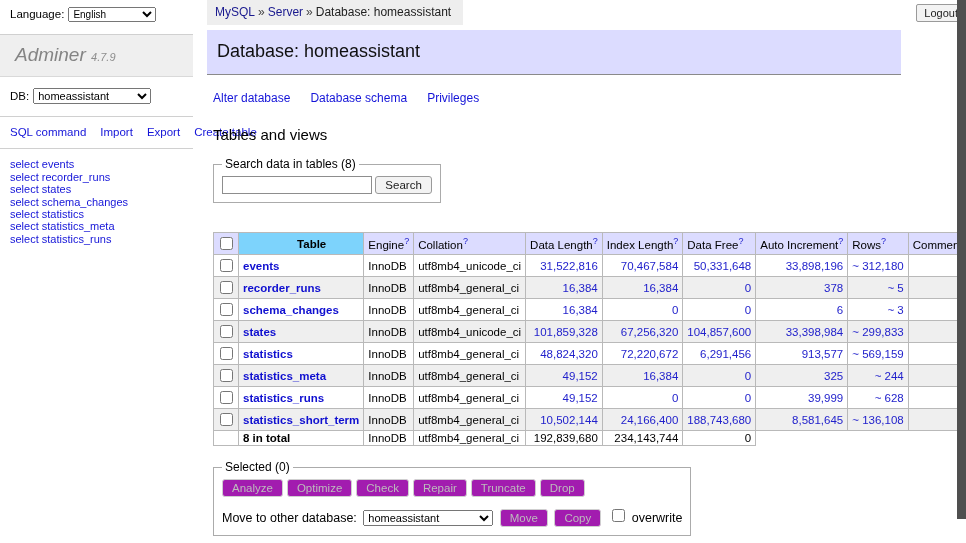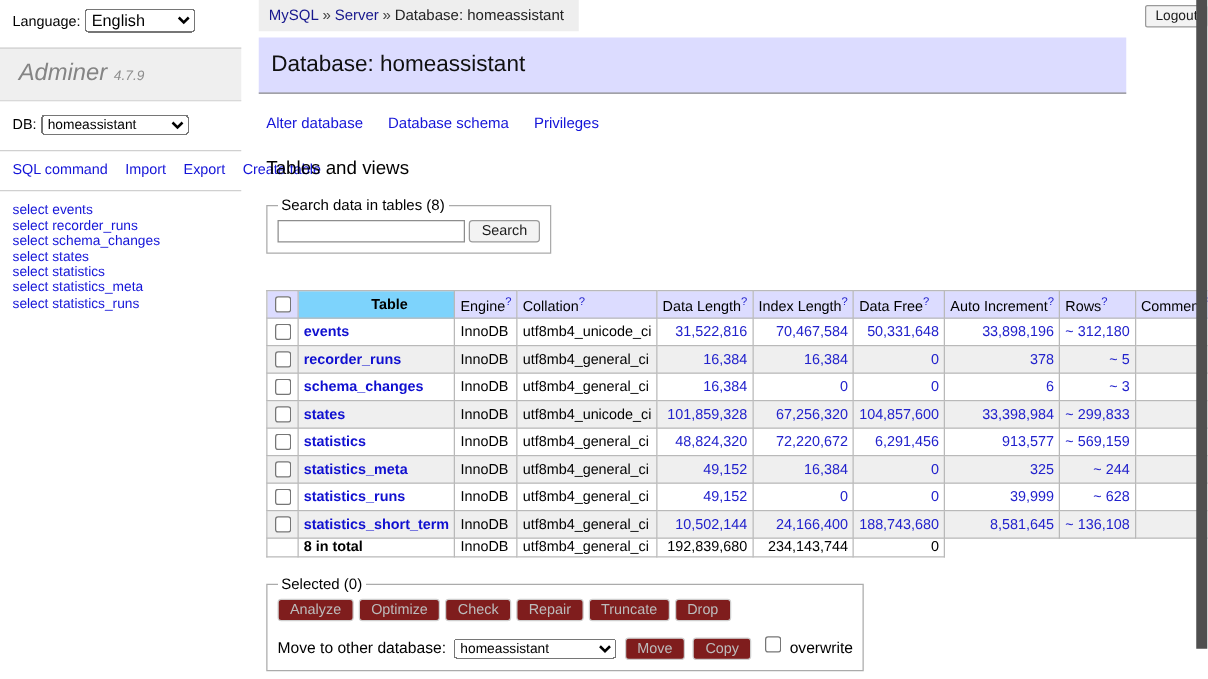--- a/index.html
+++ b/index.html
@@ -7,21 +7,21 @@
   body {
     width:966px; height:543px; overflow:hidden; position:relative;
     background:#fff; color:#000;
     font-family:"Liberation Sans","DejaVu Sans",sans-serif; font-size:12px;
   }
   a { color:#1414d8; text-decoration:none; cursor:pointer; }
 
   
   #sidebar { position:absolute; left:0; top:0; width:193px; }
   .lang-row { padding:7px 0 7px 10px; font-size:11.5px; }
-  .lang-row select { width:88px; font-size:13px; margin-left:4px; }
+  .lang-row select { width:88px; font-size:10px; margin-left:4px; }
   #logo {
     margin:5px 0 0; background:#efefef;
     border-top:1px solid #d0d0d0; border-bottom:1px solid #d9d9d9;
     padding:9px 0 10px 15px; font-weight:normal; font-style:italic; color:#848484;
     font-size:19px;
   }
   #logo .ver { font-size:11px; color:#8d8d8d; }
   .db-row { padding:11px 0 12px 10px; border-bottom:1px solid #d0d0d0; font-size:11.5px; }
   .db-row select { width:118px; font-size:11px; margin-left:4px; }
   .sb-actions { margin:0; padding:8px 6px 9px 10px; border-bottom:1px solid #d0d0d0; line-height:1.25; font-size:11.5px; }
@@ -42,21 +42,21 @@
   .page-links a { margin-right:20px; }
   h3 { font-size:15px; font-weight:normal; margin:21px 0 0 6px; color:#000; }
 
   fieldset { border:1px solid #ababab; margin:14px 0 16px 6px; padding:5px 8px 8px; display:inline-block; }
   legend { font-size:12px; padding:0 3px; }
   input[type=text] { width:150px; height:18px; border:1px solid #8d8d8d; font-size:11px; padding:1px 3px; }
   button {
     font-family:inherit; font-size:11.5px; color:#1c1c1c;
     background:#f3f3f3; border:1px solid #9a9a9a; border-radius:3px; padding:2px 9px;
   }
-  button:disabled { color:#bcbcbc; border-color:#cfcfcf; background:#7f1d1d; }
+  button:disabled { color:#bcbcbc; border-color:#cfcfcf; background:#a21caf; }
 
   
   table.tables { border-collapse:collapse; margin:13px 0 0 6px; font-size:11.5px; }
   .tables th, .tables td { border:1px solid #b9b9b9; padding:1px 4px; height:15px; white-space:nowrap; }
   .tables thead th { background:#dcdcff; font-weight:normal; text-align:left; }
   .tables thead th.c-check, .tables td.c-check { width:20px; text-align:center; padding:1px 2px; }
   .tables thead th.c-table { font-weight:bold; text-align:center; width:117px; }
   .tables td.c-name a { font-weight:bold; color:#0f0fd0; }
   .tables td.num { text-align:right; }
   .tables td.num a { color:#2222cc; }
@@ -94,22 +94,22 @@
     <span>Adminer</span>
     <span class="ver">4.7.9</span>
   </h1>
   <div class="db-row">
     <span>DB:</span><select><option>homeassistant</option></select>
   </div>
   <p class="sb-actions" id="sb-actions"><a>SQL command</a><a>Import</a><a>Export</a><a>Create table</a></p>
   <p class="sb-tables" id="sb-tables">
       <a>select events</a>
       <a>select recorder_runs</a>
+      <a>select states</a>
       <a>select schema_changes</a>
-      <a>select states</a>
       <a>select statistics</a>
       <a>select statistics_meta</a>
       <a>select statistics_runs</a>
     </p>
 </div>
 
 <div id="main">
   <div class="breadcrumb">
     <a>MySQL</a><span class="sep">»</span><a>Server</a><span class="sep">»</span><span>Database: homeassistant</span>
   </div>

